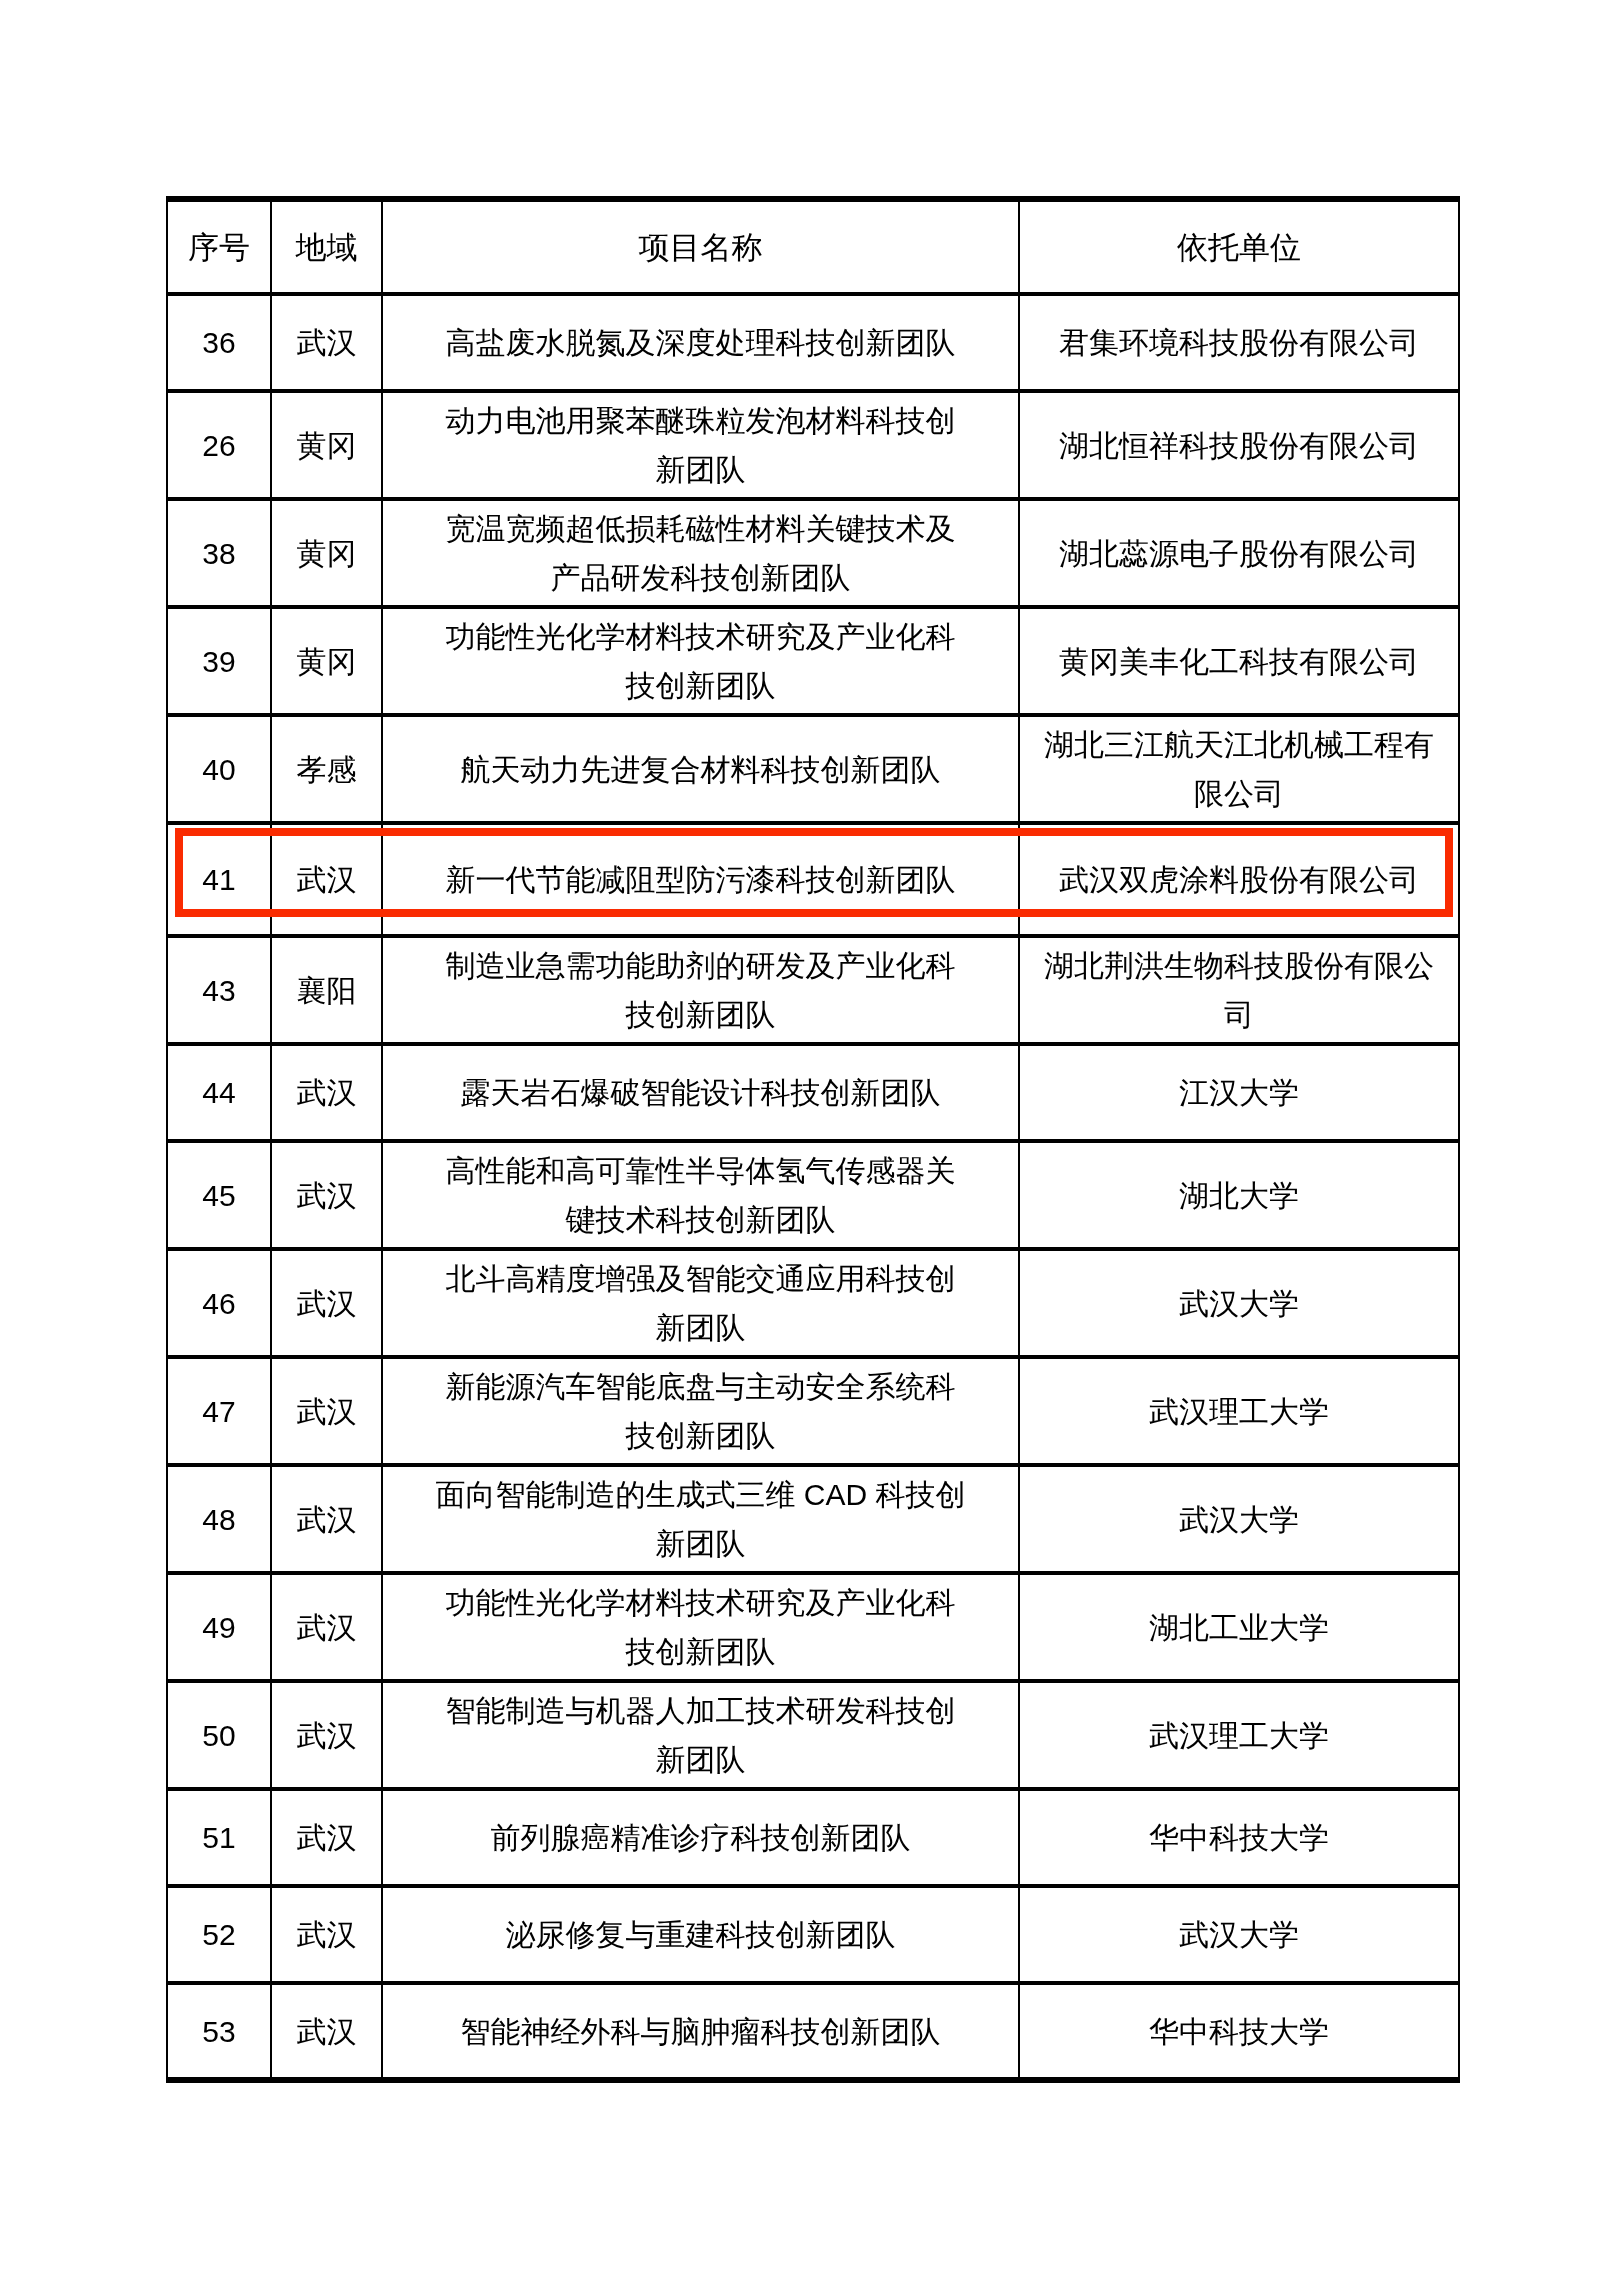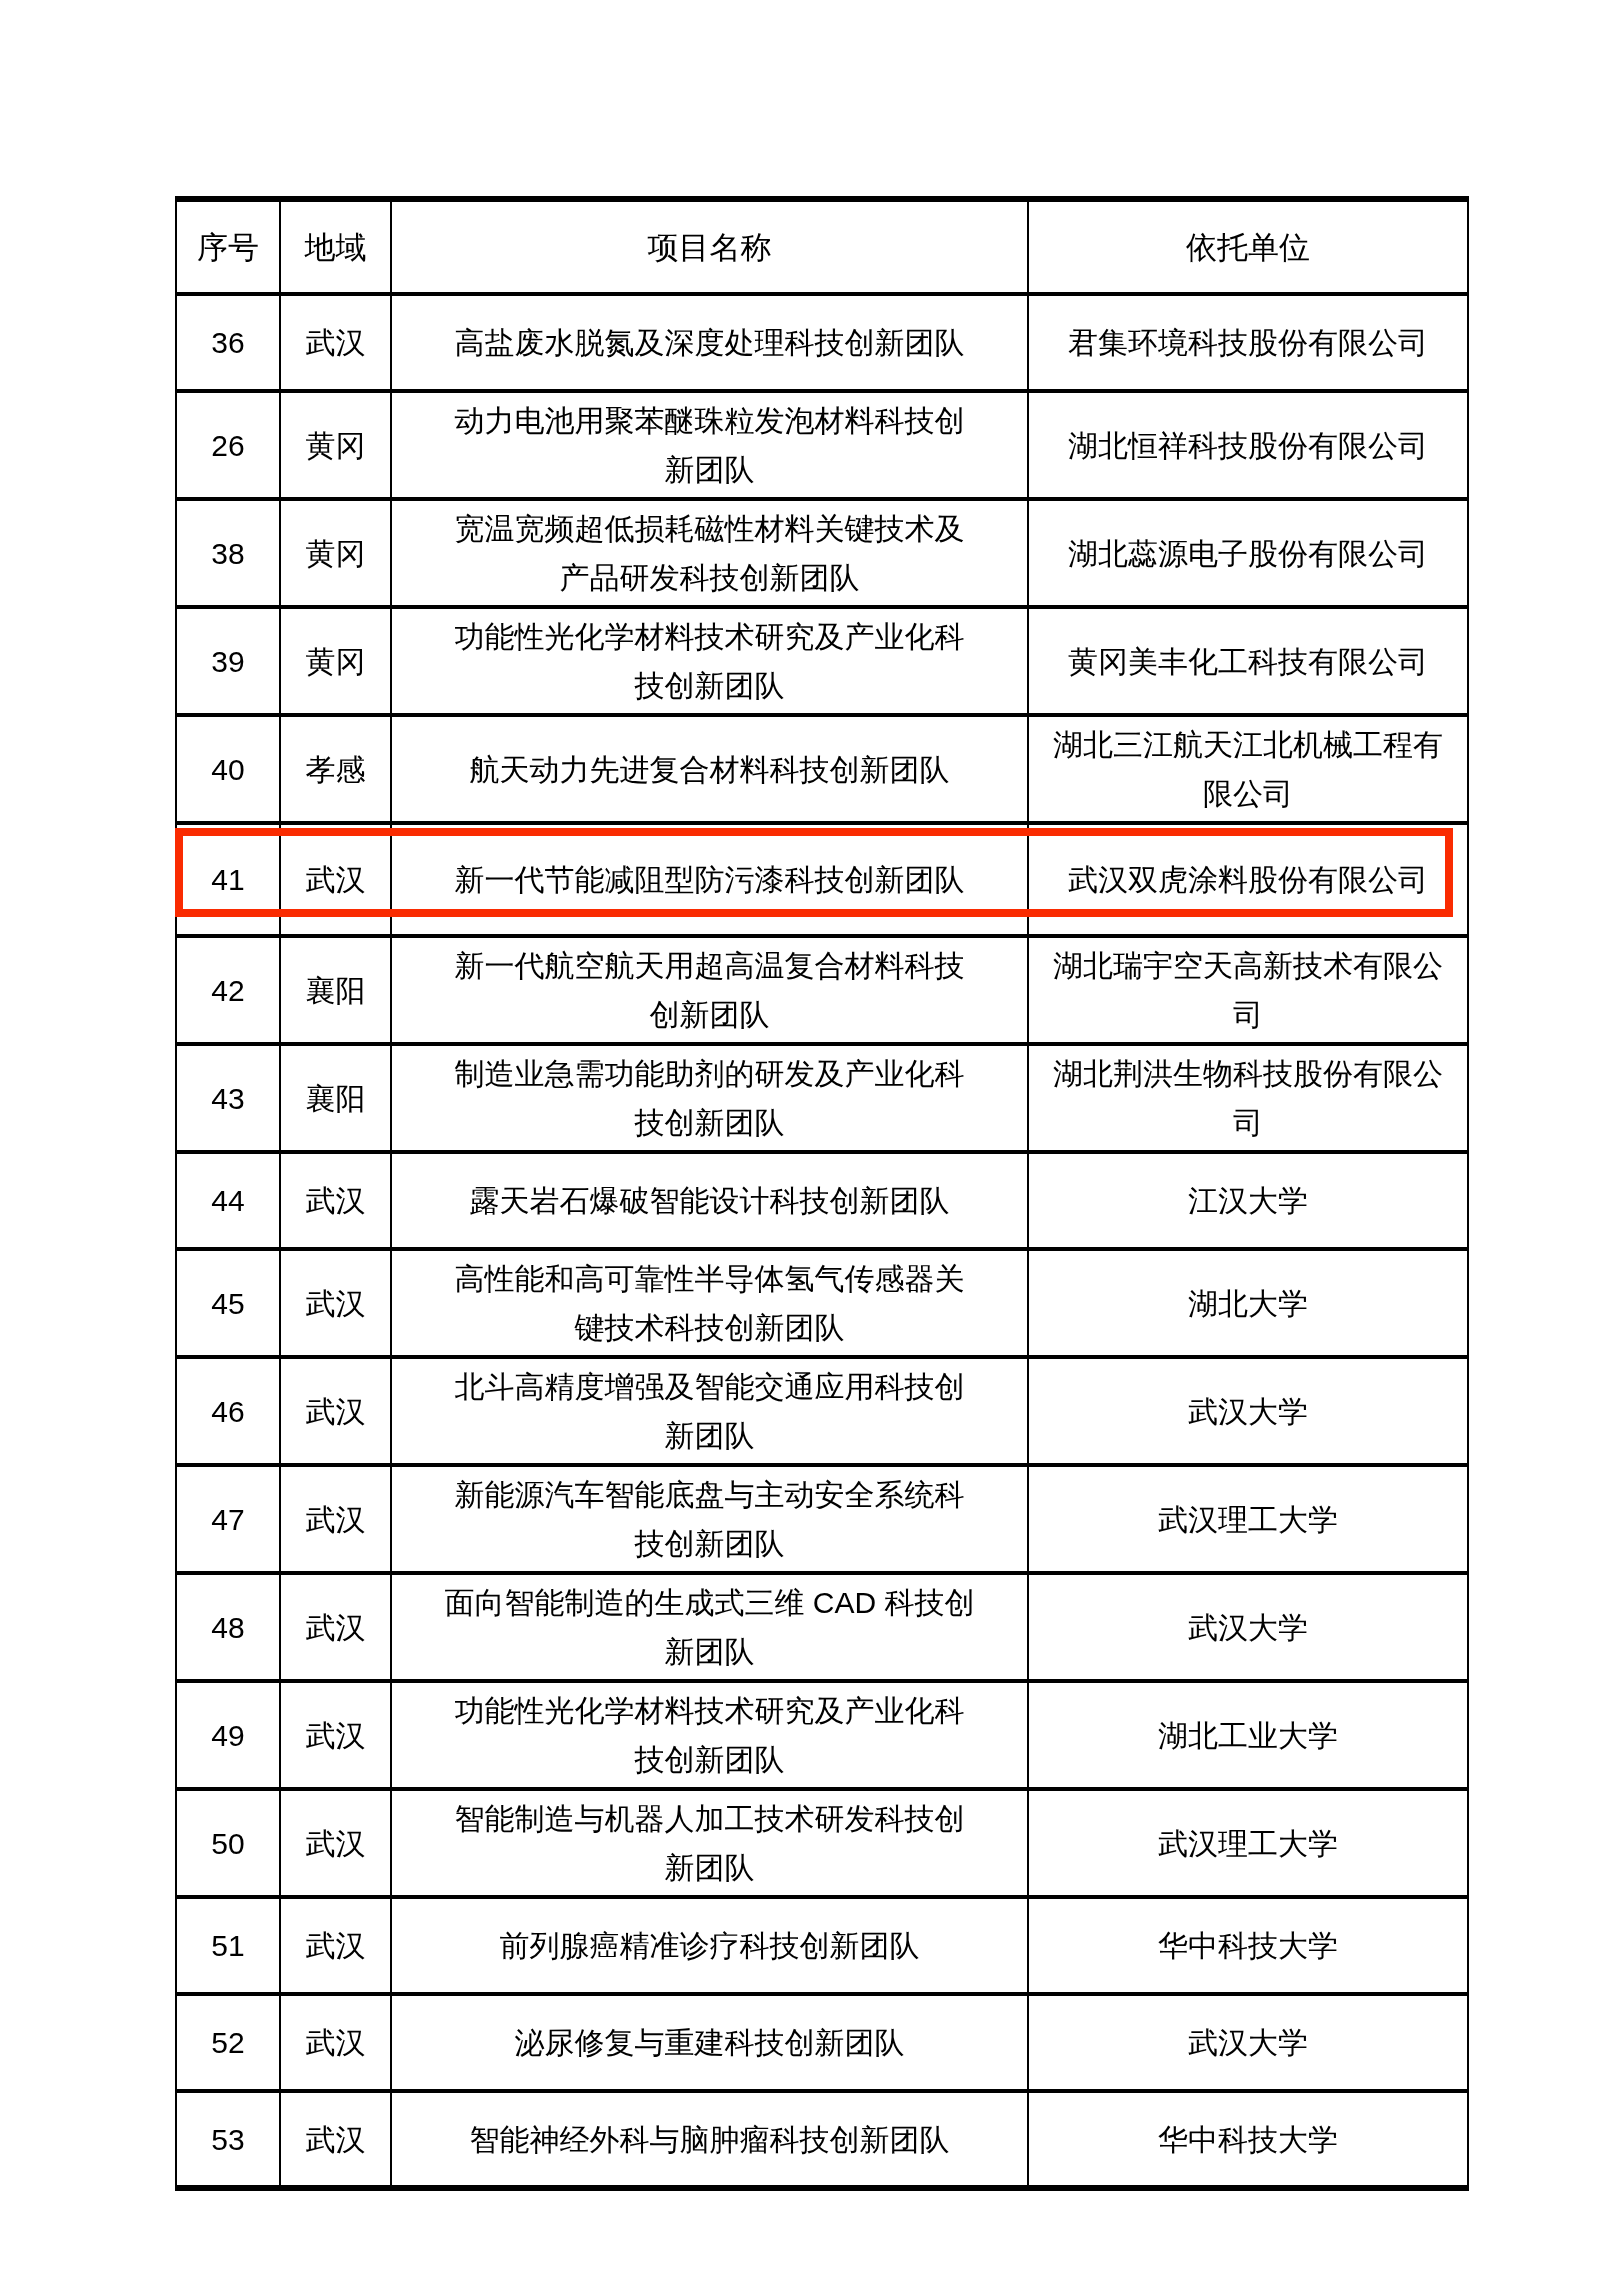--- a/index.html
+++ b/index.html
@@ -11,21 +11,21 @@
     position: relative;
     width: 1623px;
     height: 2295px;
     background: #ffffff;
     font-family: "Liberation Sans", sans-serif;
     color: #000000;
     overflow: hidden;
   }
   table.doc-table {
     position: absolute;
-    left: 175px;
+    left: 166px;
     top: 196px;
     width: 1293px;
     border-collapse: collapse;
     table-layout: fixed;
   }
   .doc-table th, .doc-table td {
     border: 2.7px solid #000000;
     border-top-width: 4.8px;
     border-bottom-width: 4.8px;
     text-align: center;
@@ -118,26 +118,20 @@
     <td class="cell-project">航天动力先进复合材料科技创新团队</td>
     <td class="cell-organization">湖北三江航天江北机械工程有限公司</td>
   </tr>
         <tr class="highlight-row" id="highlighted-row">
     <td class="cell-index">41</td>
     <td class="cell-region">武汉</td>
     <td class="cell-project">新一代节能减阻型防污漆科技创新团队</td>
     <td class="cell-organization">武汉双虎涂料股份有限公司</td>
   </tr>
         <tr>
-    <td class="cell-index">42</td>
-    <td class="cell-region">襄阳</td>
-    <td class="cell-project">新一代航空航天用超高温复合材料科技创新团队</td>
-    <td class="cell-organization">湖北瑞宇空天高新技术有限公司</td>
-  </tr>
-        <tr>
     <td class="cell-index">43</td>
     <td class="cell-region">襄阳</td>
     <td class="cell-project">制造业急需功能助剂的研发及产业化科技创新团队</td>
     <td class="cell-organization">湖北荆洪生物科技股份有限公司</td>
   </tr>
         <tr class="single">
     <td class="cell-index">44</td>
     <td class="cell-region">武汉</td>
     <td class="cell-project">露天岩石爆破智能设计科技创新团队</td>
     <td class="cell-organization">江汉大学</td>

